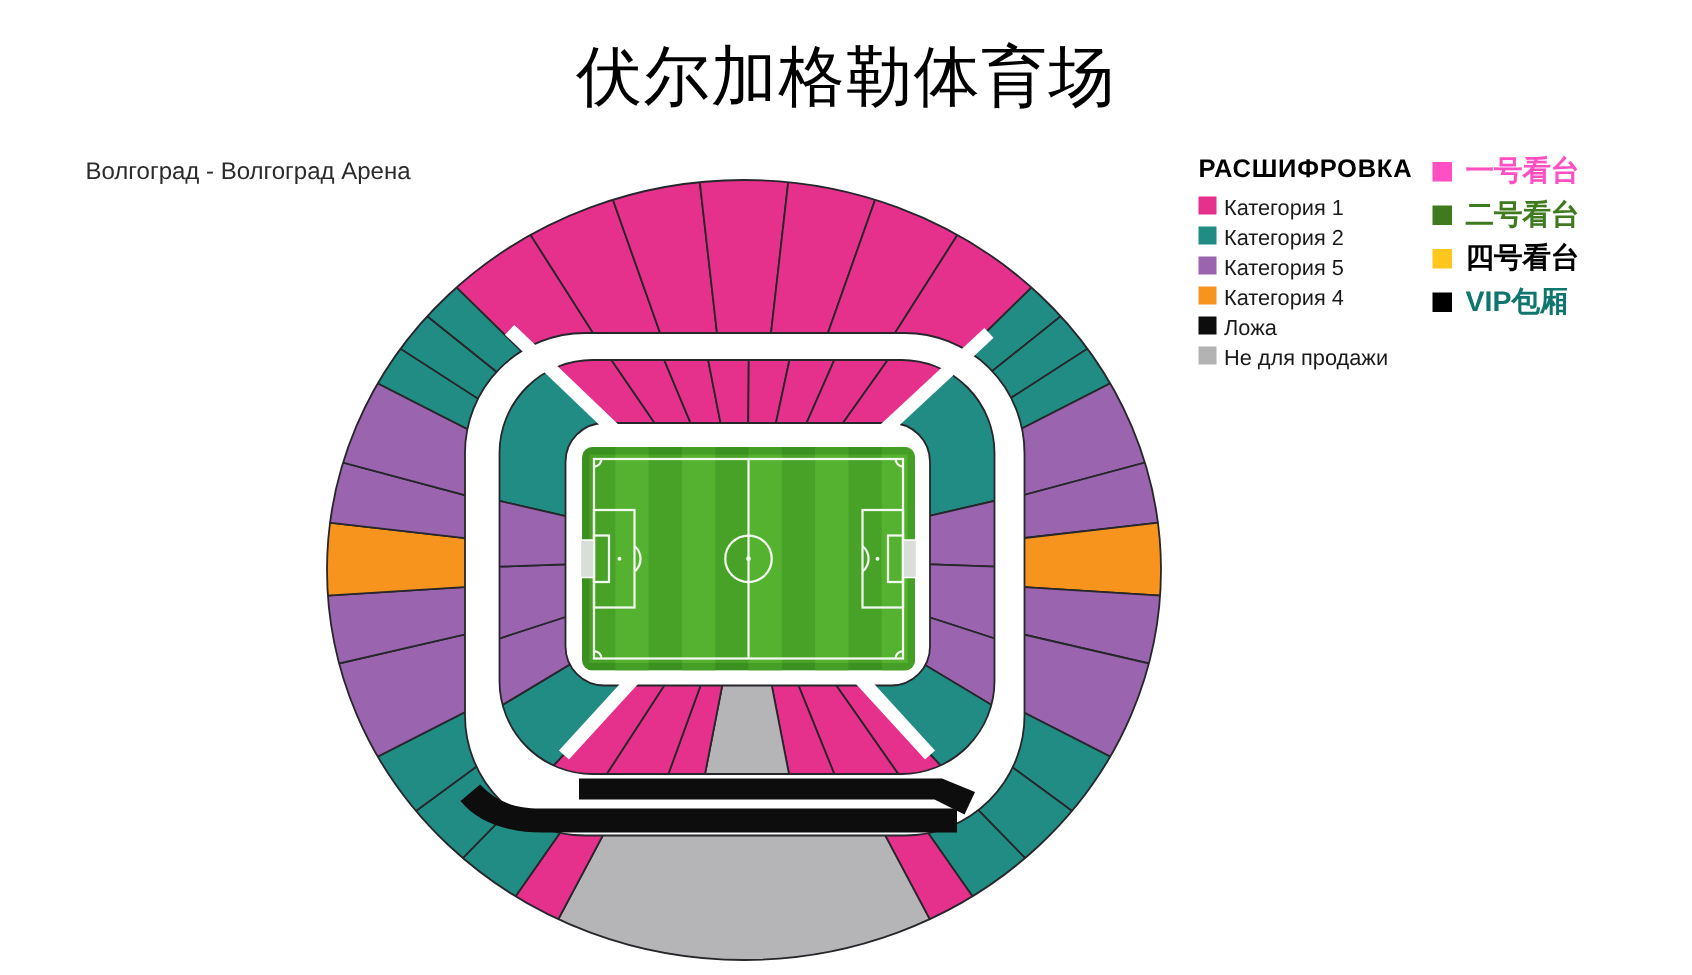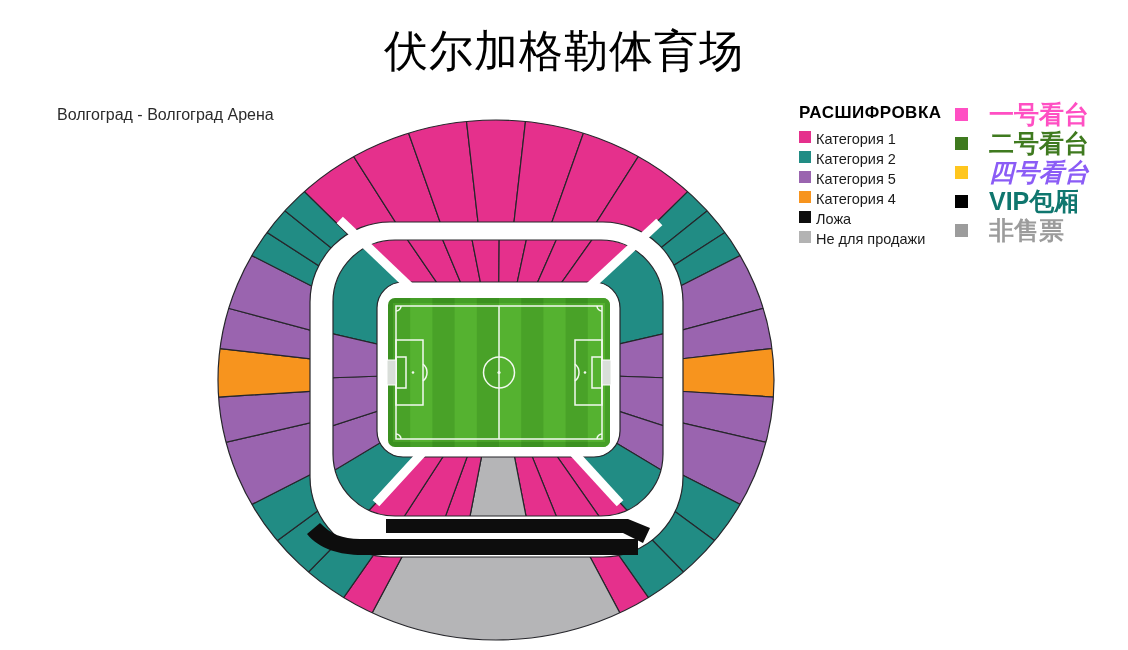--- a/index.html
+++ b/index.html
@@ -16,21 +16,21 @@
   }
   .stadium-wrap{position:absolute;left:0;top:0;}
   .legend-ru{position:absolute;left:788px;top:103px;margin-left:11px;}
   .legend-ru .hdr{font-size:17px;font-weight:600;color:#000;margin-bottom:8px;letter-spacing:0.5px;}
   .legend-ru .row{display:flex;height:20px;}
   .legend-ru .sw{width:12px;height:12px;margin-right:5px;flex:0 0 auto;}
   .legend-ru .lb{font-size:14.5px;color:#1a1a1a;}
   .legend-cn{position:absolute;left:955px;top:100px;}
   .legend-cn .row{display:flex;align-items:center;height:29px;}
   .legend-cn .sw{width:13px;height:13px;margin-right:9px;flex:0 0 auto;}
-  .legend-cn .lb{font-size:25px;font-weight:bold;line-height:1;margin-left:12px;}
+  .legend-cn .lb{font-size:19px;font-weight:bold;line-height:1;}
 </style>
 </head>
 <body>
 
 <div class="page-title">伏尔加格勒体育场</div>
 <div class="subtitle">Волгоград - Волгоград Арена</div>
 
 <div class="stadium-wrap">
 <svg id="stadiumSvg" width="1128" height="650" viewBox="0 0 1128 650">
   <defs>
@@ -204,24 +204,20 @@
       <div class="row">
         <span class="sw" style="background: rgb(255, 79, 195);"></span>
         <span class="lb" style="color: rgb(255, 79, 195);">一号看台</span>
       </div>
       <div class="row">
         <span class="sw" style="background: rgb(63, 122, 31);"></span>
         <span class="lb" style="color: rgb(63, 122, 31);">二号看台</span>
       </div>
       <div class="row">
         <span class="sw" style="background: rgb(255, 198, 30);"></span>
-        <span class="lb" style="color: #8b5cf6; font-style: italic;">四号看台</span>
+        <span class="lb" style="color: #000000;">四号看台</span>
       </div>
       <div class="row">
         <span class="sw" style="background: rgb(0, 0, 0);"></span>
         <span class="lb" style="color: #0f766e;">VIP包厢</span>
       </div>
-      <div class="row">
-        <span class="sw" style="background: rgb(156, 156, 156);"></span>
-        <span class="lb" style="color: rgb(156, 156, 156);">非售票</span>
-      </div>
     </div>
 </div>
 
 </body></html>

